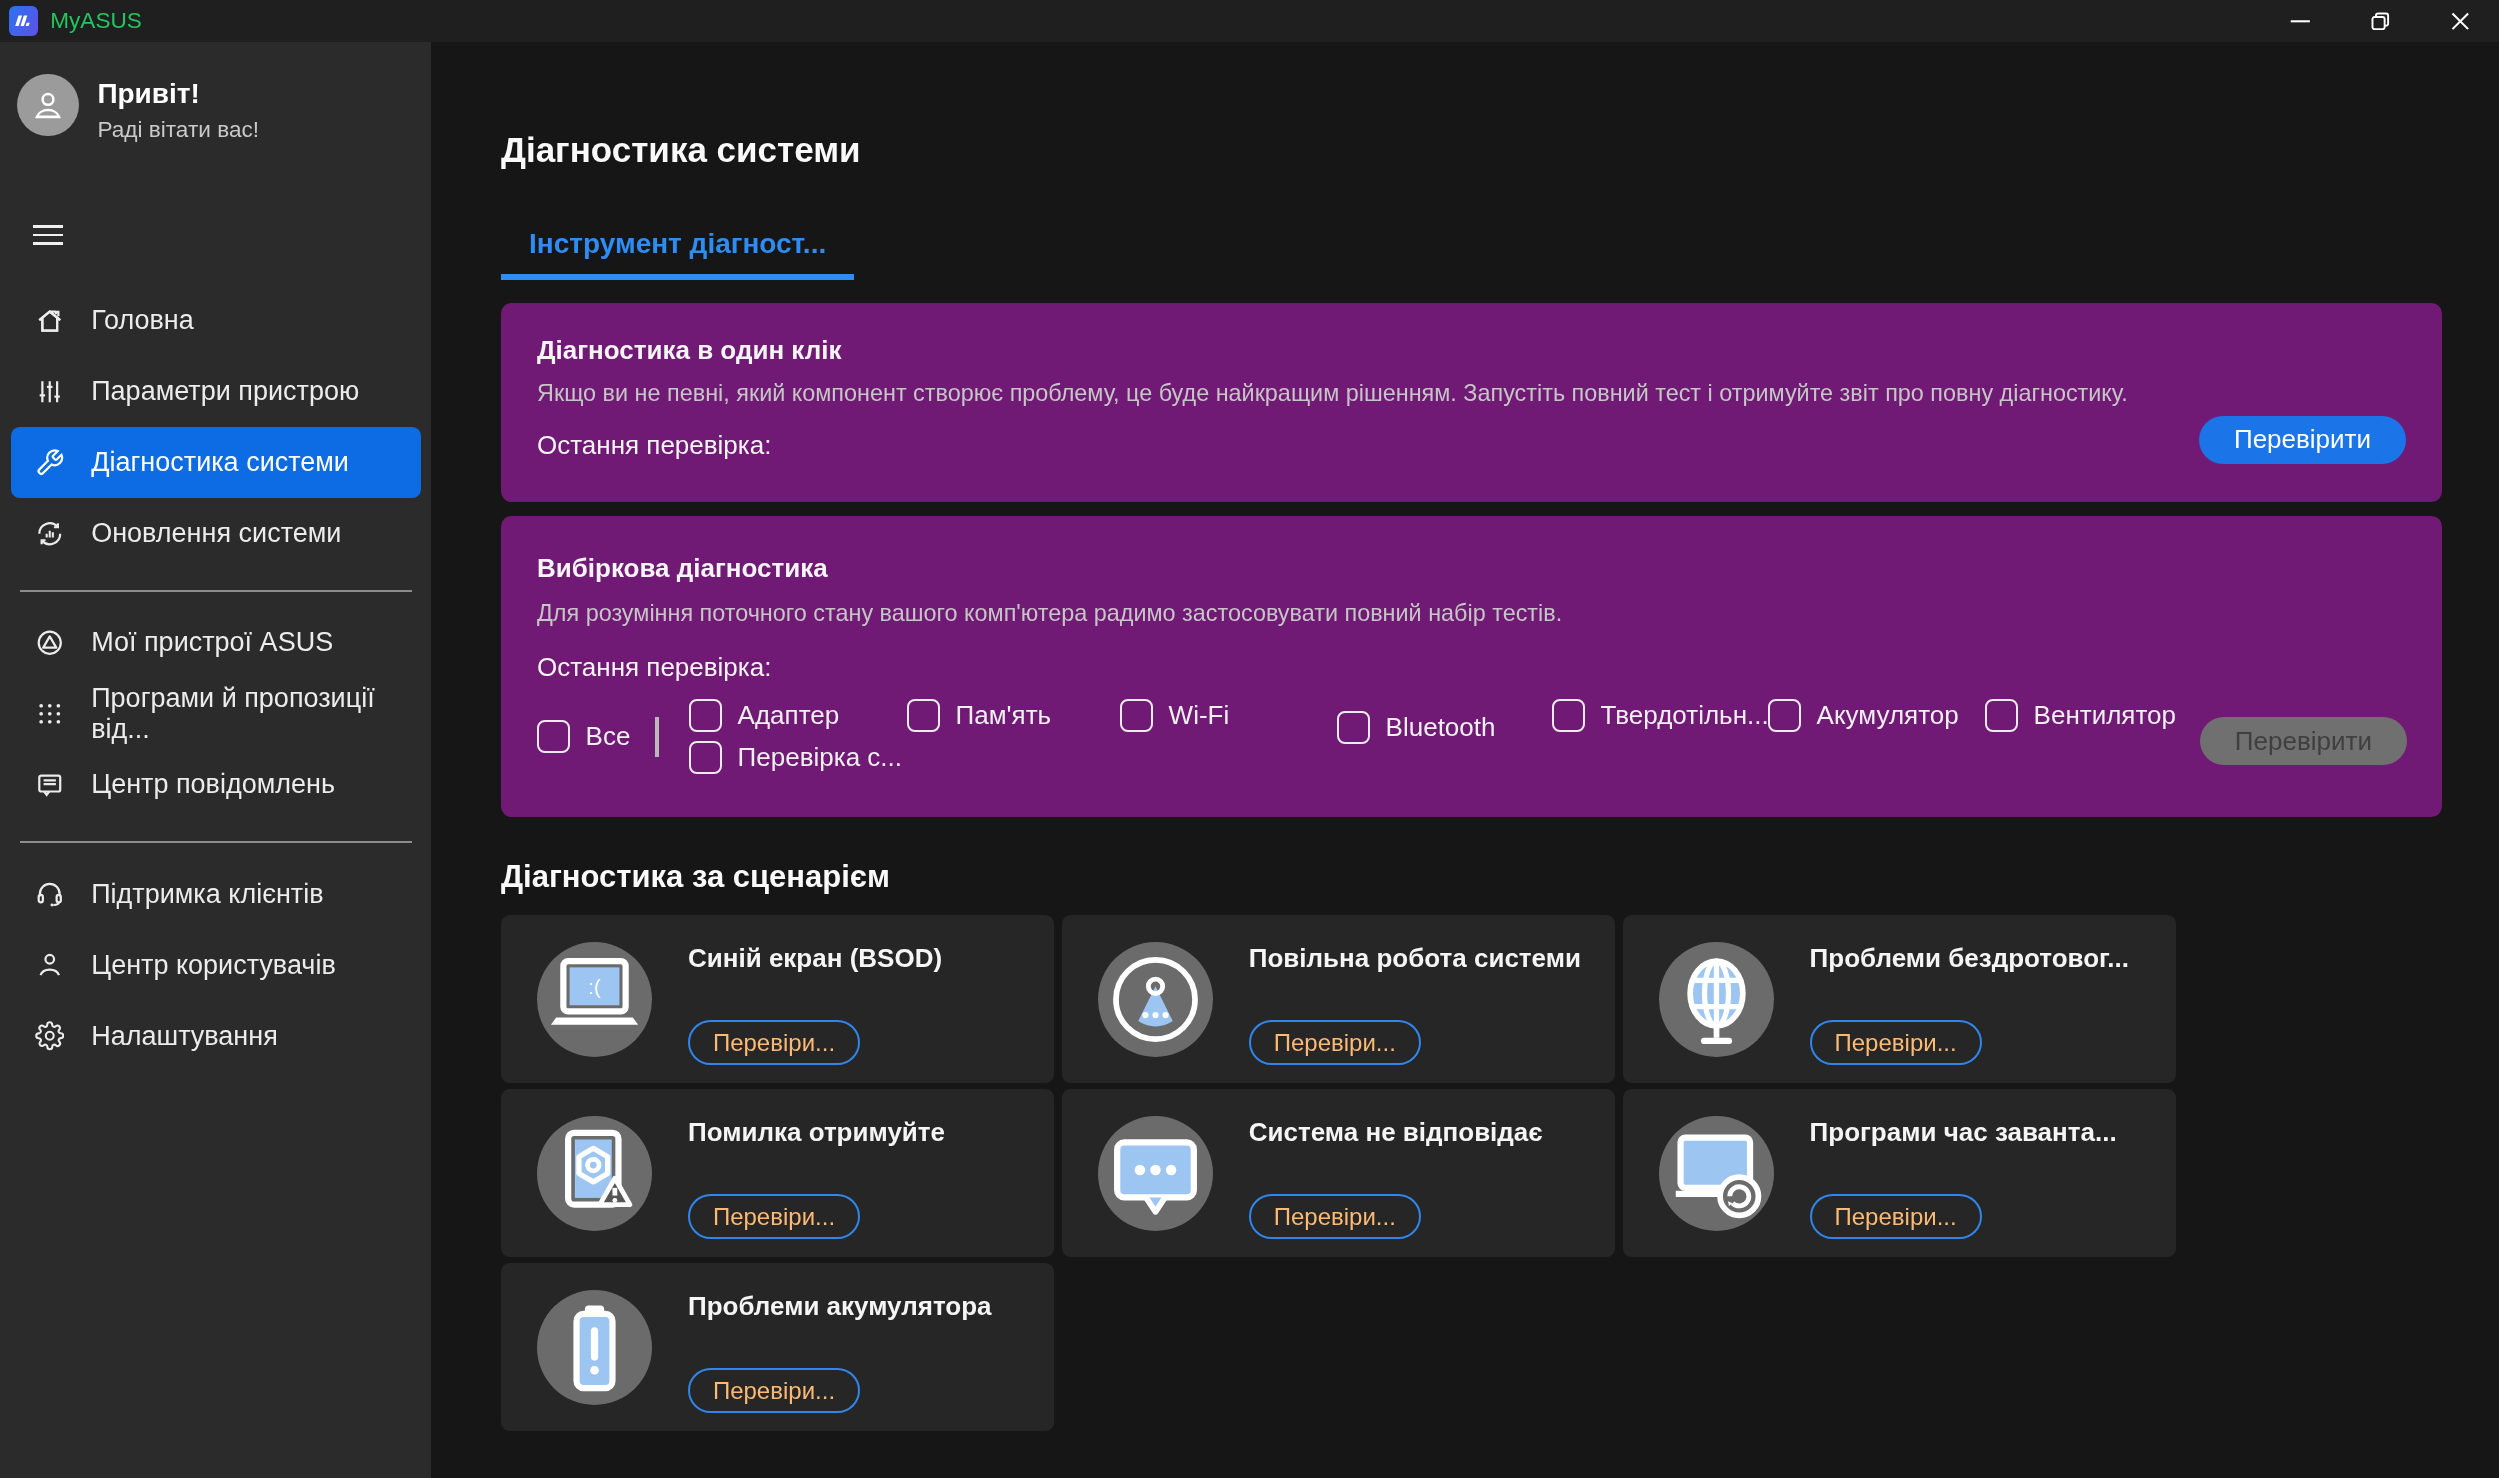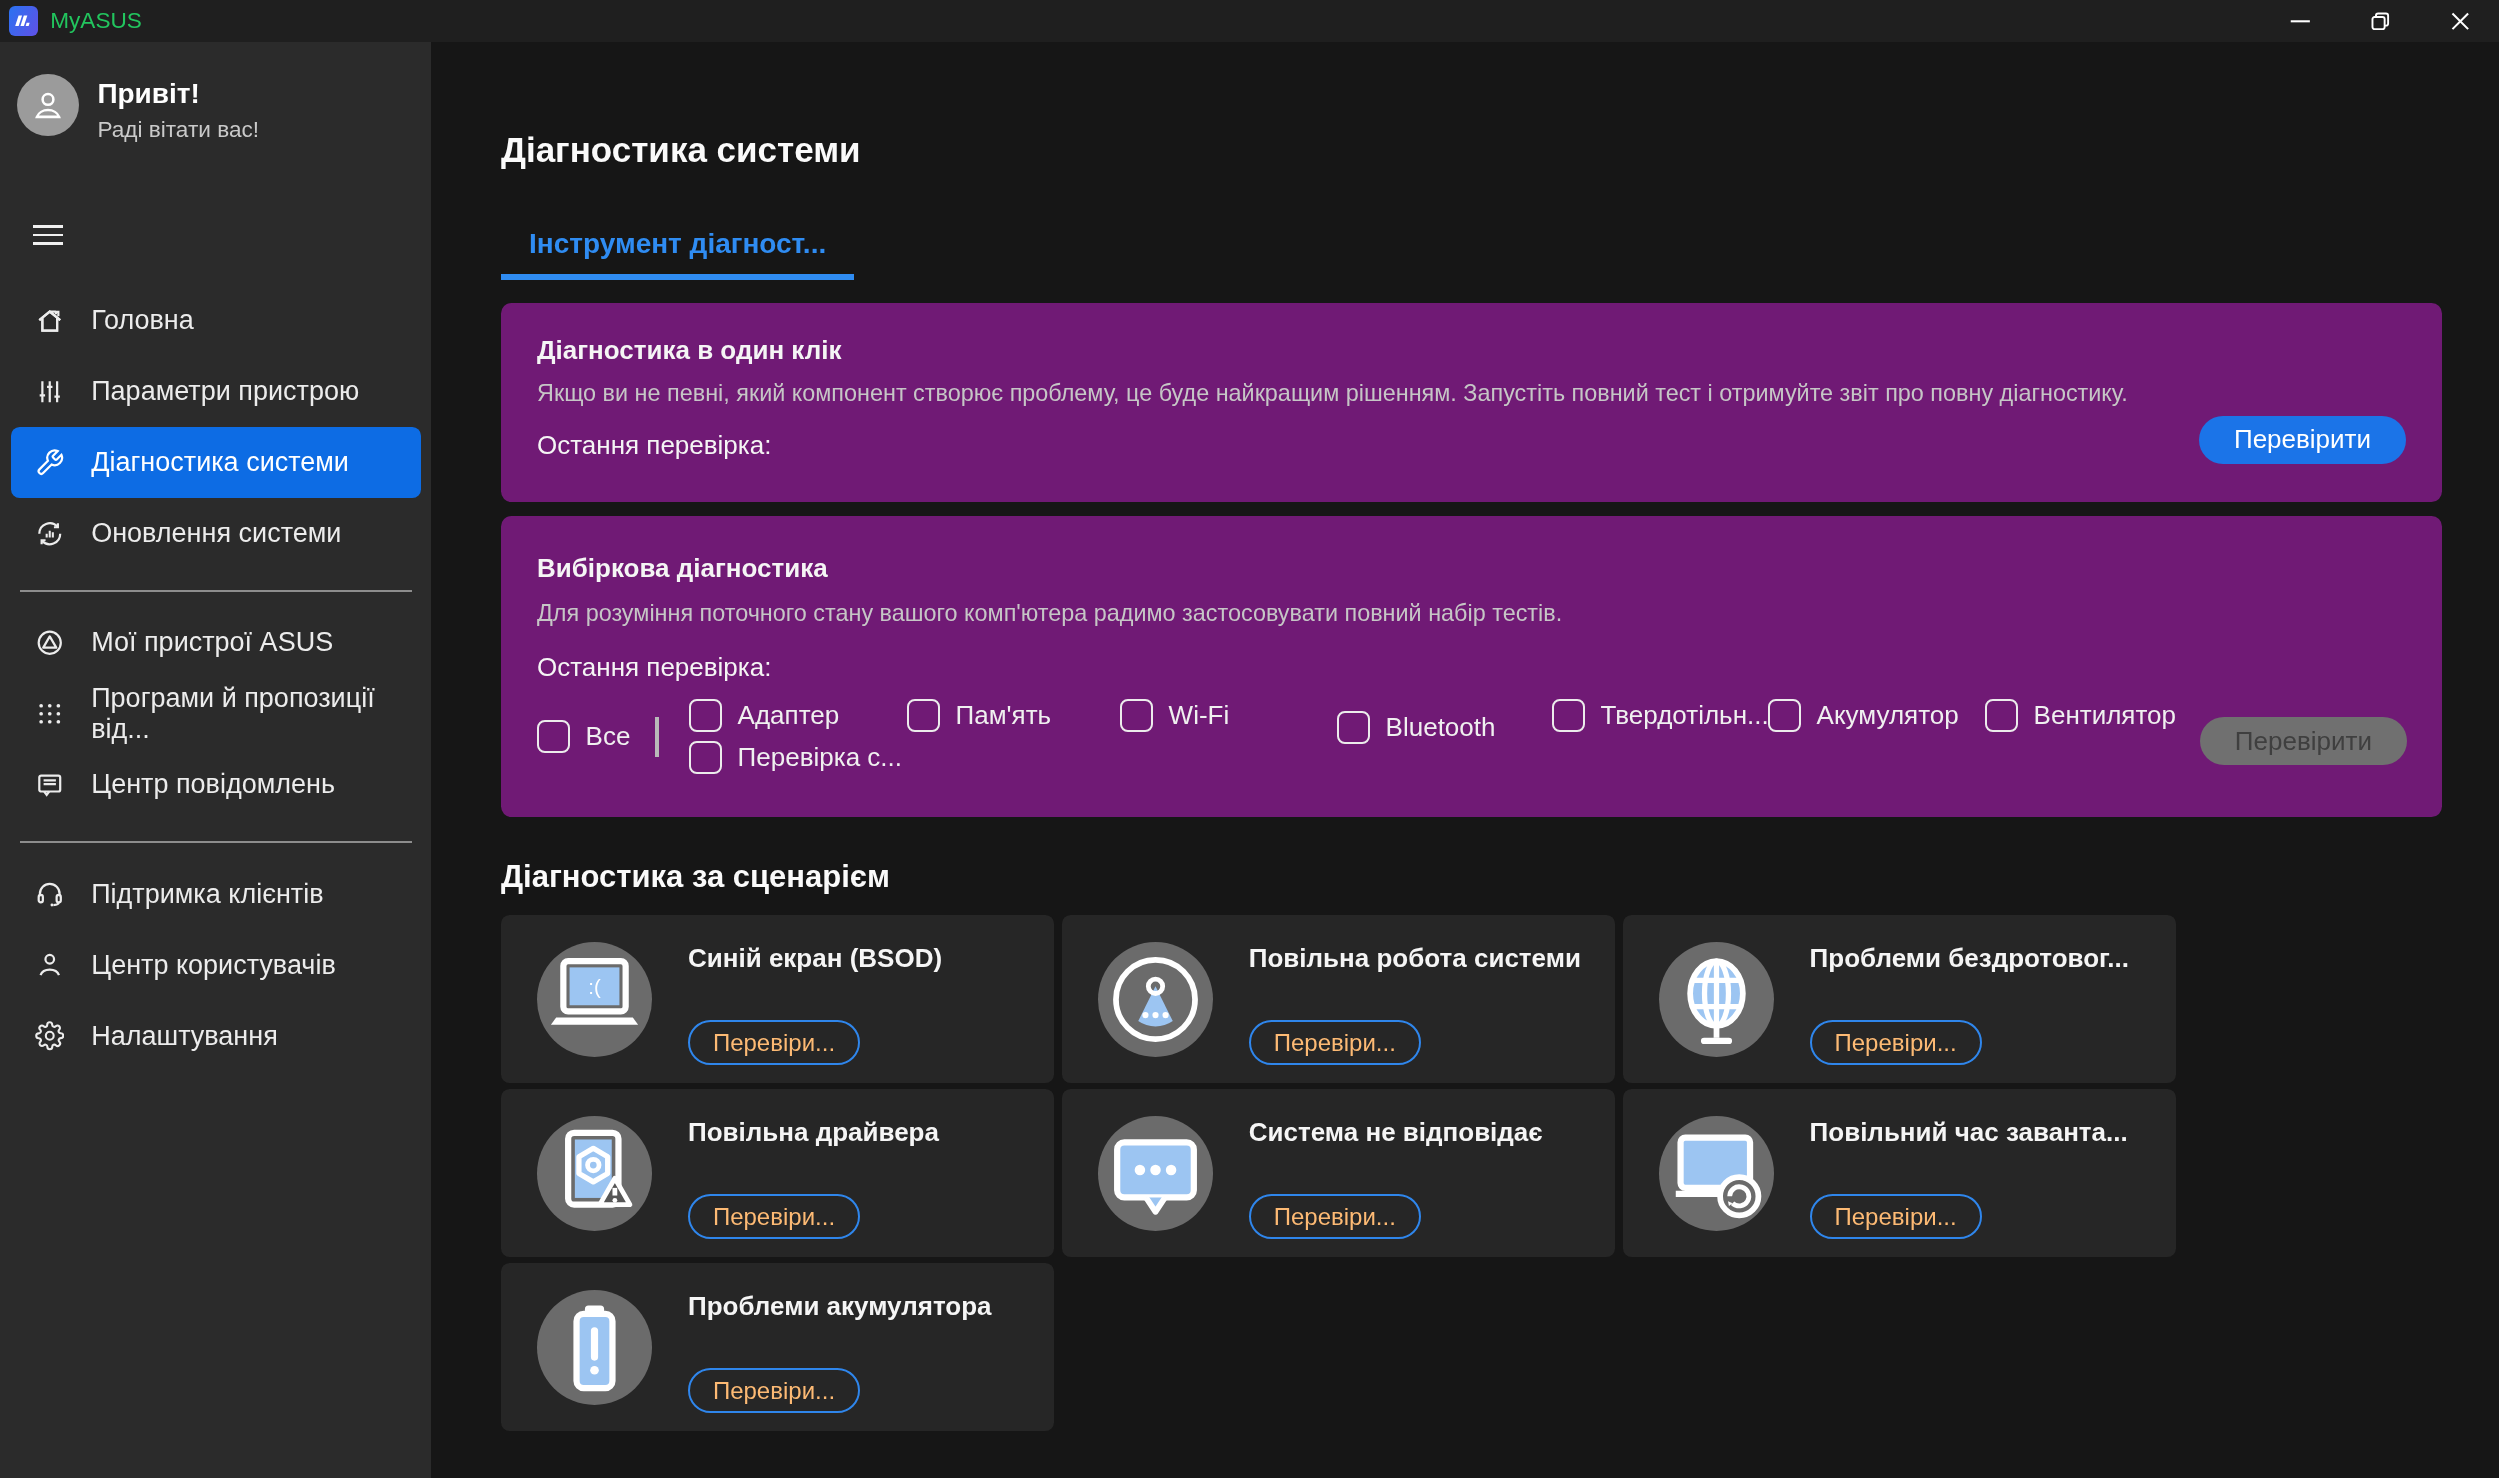--- a/index.html
+++ b/index.html
@@ -371,21 +371,21 @@
               <rect x="13" y="7" width="21" height="30" rx="2.5" fill="none" stroke="#fff" stroke-width="2.6"></rect>
               <rect x="15.8" y="9.8" width="15.4" height="24.4" fill="#9cc5f2"></rect>
               <path d="m23.5 13.5 6 3.5v7l-6 3.5-6-3.5v-7Z" fill="none" stroke="#fff" stroke-width="2.2" stroke-linejoin="round"></path>
               <circle cx="23.5" cy="20.5" r="2.4" fill="none" stroke="#fff" stroke-width="2"></circle>
               <path d="m32.5 26 6.3 11H26.2Z" fill="#565656" stroke="#fff" stroke-width="2" stroke-linejoin="round"></path>
               <path d="M32.5 30v3.2" stroke="#fff" stroke-width="2"></path>
               <circle cx="32.5" cy="35.2" r="1" fill="#fff"></circle>
             </svg>
         </div>
         <div class="sbody">
-          <div class="stitle">Повільна драйвера</div>
+          <div class="stitle">Помилка отримуйте</div>
           <button class="btn-outline">Перевіри...</button>
         </div>
       </div>
 
       <div class="scard">
         <div class="circle">
           <svg width="115" height="115" viewBox="0 0 48 48">
               <rect x="8" y="11" width="32" height="23" rx="3" fill="#9cc5f2" stroke="#fff" stroke-width="2.6"></rect>
               <path d="m20 34 4 6 4-6" fill="#9cc5f2" stroke="#fff" stroke-width="2.4" stroke-linejoin="round"></path>
               <circle cx="17.5" cy="22.5" r="2.2" fill="#fff"></circle>
@@ -403,21 +403,21 @@
         <div class="circle">
           <svg width="115" height="115" viewBox="0 0 48 48">
               <rect x="9" y="9" width="29" height="21" rx="2" fill="#9cc5f2" stroke="#fff" stroke-width="2.6"></rect>
               <path d="M7 32.5h20" stroke="#fff" stroke-width="2.6"></path>
               <circle cx="33.5" cy="33.5" r="8" fill="#6b6b6b" stroke="#fff" stroke-width="2.4"></circle>
               <path d="M29.5 33.5a4 4 0 1 1 1.2 2.9" fill="none" stroke="#fff" stroke-width="2"></path>
               <path d="m29.2 37.6 1.5-1.2-1.9-.8Z" fill="#fff"></path>
             </svg>
         </div>
         <div class="sbody">
-          <div class="stitle">Повільний час заванта...</div>
+          <div class="stitle">Програми час заванта...</div>
           <button class="btn-outline">Перевіри...</button>
         </div>
       </div>
 
       <div class="scard">
         <div class="circle">
           <svg width="115" height="115" viewBox="0 0 48 48">
               <rect x="20" y="6.5" width="8" height="4" rx="1.5" fill="#fff"></rect>
               <rect x="16.5" y="10" width="15" height="31" rx="3" fill="#9cc5f2" stroke="#fff" stroke-width="2.6"></rect>
               <path d="M24 17v11" stroke="#fff" stroke-width="3" stroke-linecap="round"></path>

